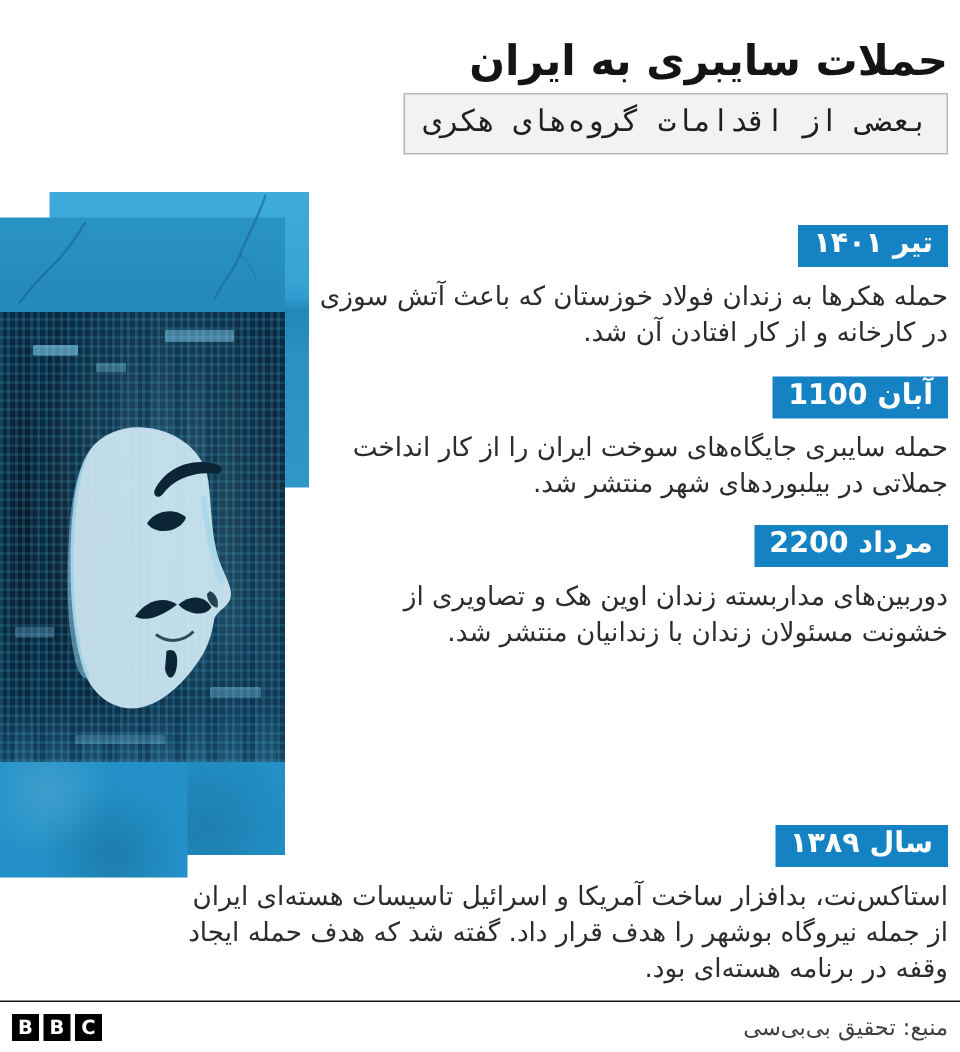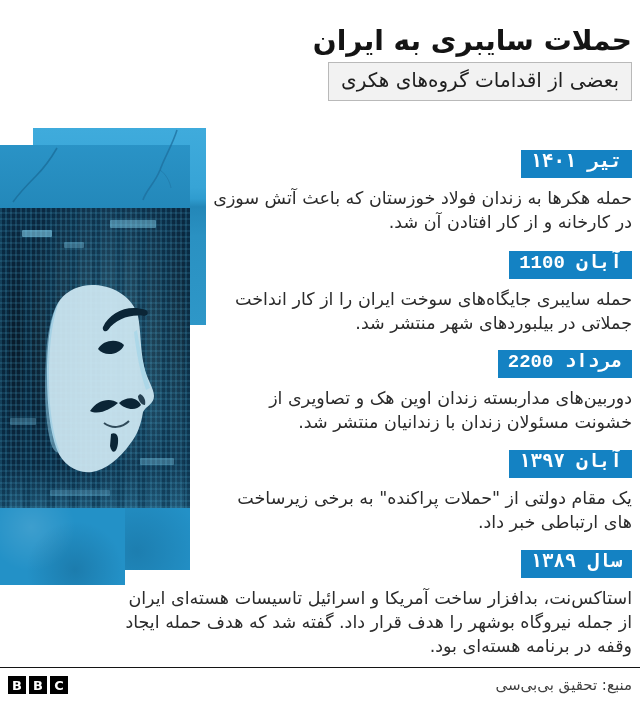--- a/index.html
+++ b/index.html
@@ -9,21 +9,21 @@
     font-family:"DejaVu Sans",sans-serif;
   }
   
   .title{
     position:absolute;top:8px;right:8px;direction:rtl;
     font-size:28px;font-weight:bold;color:#141414;white-space:nowrap;margin-top:16px;
   }
   .subtitle-box{
     position:absolute;top:62px;right:8px;direction:rtl;
     background:#f2f2f2;border:1px solid #b9b9b9;
-    padding:5px 12px 8px;font-size:20px;color:#1f1f1f;white-space:nowrap;
+    padding:5px 12px 8px;font-size:20px;color:#1f1f1f;white-space:nowrap;font-family:Liberation Mono, monospace;
   }
   
   .hero{position:absolute;left:0;top:128px;width:206px;height:457px;}
   .hero .layer{position:absolute;}
   .back1{
     left:33px;top:0;width:173px;height:197px;
     background:linear-gradient(180deg,#3fabdc 0%,#37a4d6 30%,#2f9ccf 36%,#2387b8 40%,#2a91c2 55%,#2e97c8 100%);
   }
   .back2{
     left:0;top:17px;width:190px;height:95px;
@@ -63,21 +63,21 @@
       radial-gradient(circle at 60% 80%, rgba(0,40,70,.20), transparent 50%),
       radial-gradient(circle at 25% 25%, rgba(255,255,255,.12), transparent 40%),
       #2391c7;
   }
   
   .entry{position:absolute;right:8px;width:424px;text-align:right;direction:rtl;}
   .entry.wide{width:522px;text-align:right;}
   .e1{top:150px}.e2{top:251px}.e3{top:350px}.e4{top:450px}.e5{top:550px}
   .date-box{
     display:inline-block;background:var(--accent-blue,#1482c3);color:#fff;
-    font-weight:bold;font-size:19px;padding:2px 10px 5px;line-height:1.1;font-family:Liberation Mono, monospace;
+    font-weight:bold;font-size:19px;padding:2px 10px 5px;line-height:1.1;
   }
   .entry p{
     margin:8px 0 0;font-size:17.5px;line-height:24px;color:#2c2c2c;
   }
   
   .footer-line{position:absolute;left:0;right:0;top:667px;border-top:1px solid #141414;}
   .bbc-logo{position:absolute;left:8px;top:676px;display:flex;gap:3px;}
   .bbc-logo .sq{
     width:18px;height:18px;background:#000;color:#fff;
     font-weight:bold;font-size:13px;display:flex;align-items:center;justify-content:center;
@@ -132,24 +132,20 @@
     <p>حمله هکرها به زندان فولاد خوزستان که باعث آتش سوزی در کارخانه و از کار افتادن آن شد.</p>
   </div>
   <div class="entry e2">
     <span class="date-box">آبان 1100</span>
     <p>حمله سایبری جایگاه‌های سوخت ایران را از کار انداخت جملاتی در بیلبوردهای شهر منتشر شد.</p>
   </div>
   <div class="entry e3">
     <span class="date-box">مرداد 2200</span>
     <p>دوربین‌های مداربسته زندان اوین هک و تصاویری از خشونت مسئولان زندان با زندانیان منتشر شد.</p>
   </div>
-  <div class="entry e4">
-    <span class="date-box">آبان ۱۳۹۷</span>
-    <p>یک مقام دولتی از "حملات پراکنده" به برخی زیرساخت های ارتباطی خبر داد.</p>
-  </div>
   <div class="entry e5 wide">
     <span class="date-box">سال ۱۳۸۹</span>
     <p>استاکس‌نت، بدافزار ساخت آمریکا و اسرائیل تاسیسات هسته‌ای ایران از جمله نیروگاه بوشهر را هدف قرار داد. گفته شد که هدف حمله ایجاد وقفه در برنامه هسته‌ای بود.</p>
   </div>
 
   <div class="footer-line"></div>
   <div class="bbc-logo">
     <span class="sq">B</span>
     <span class="sq">B</span>
     <span class="sq">C</span>

